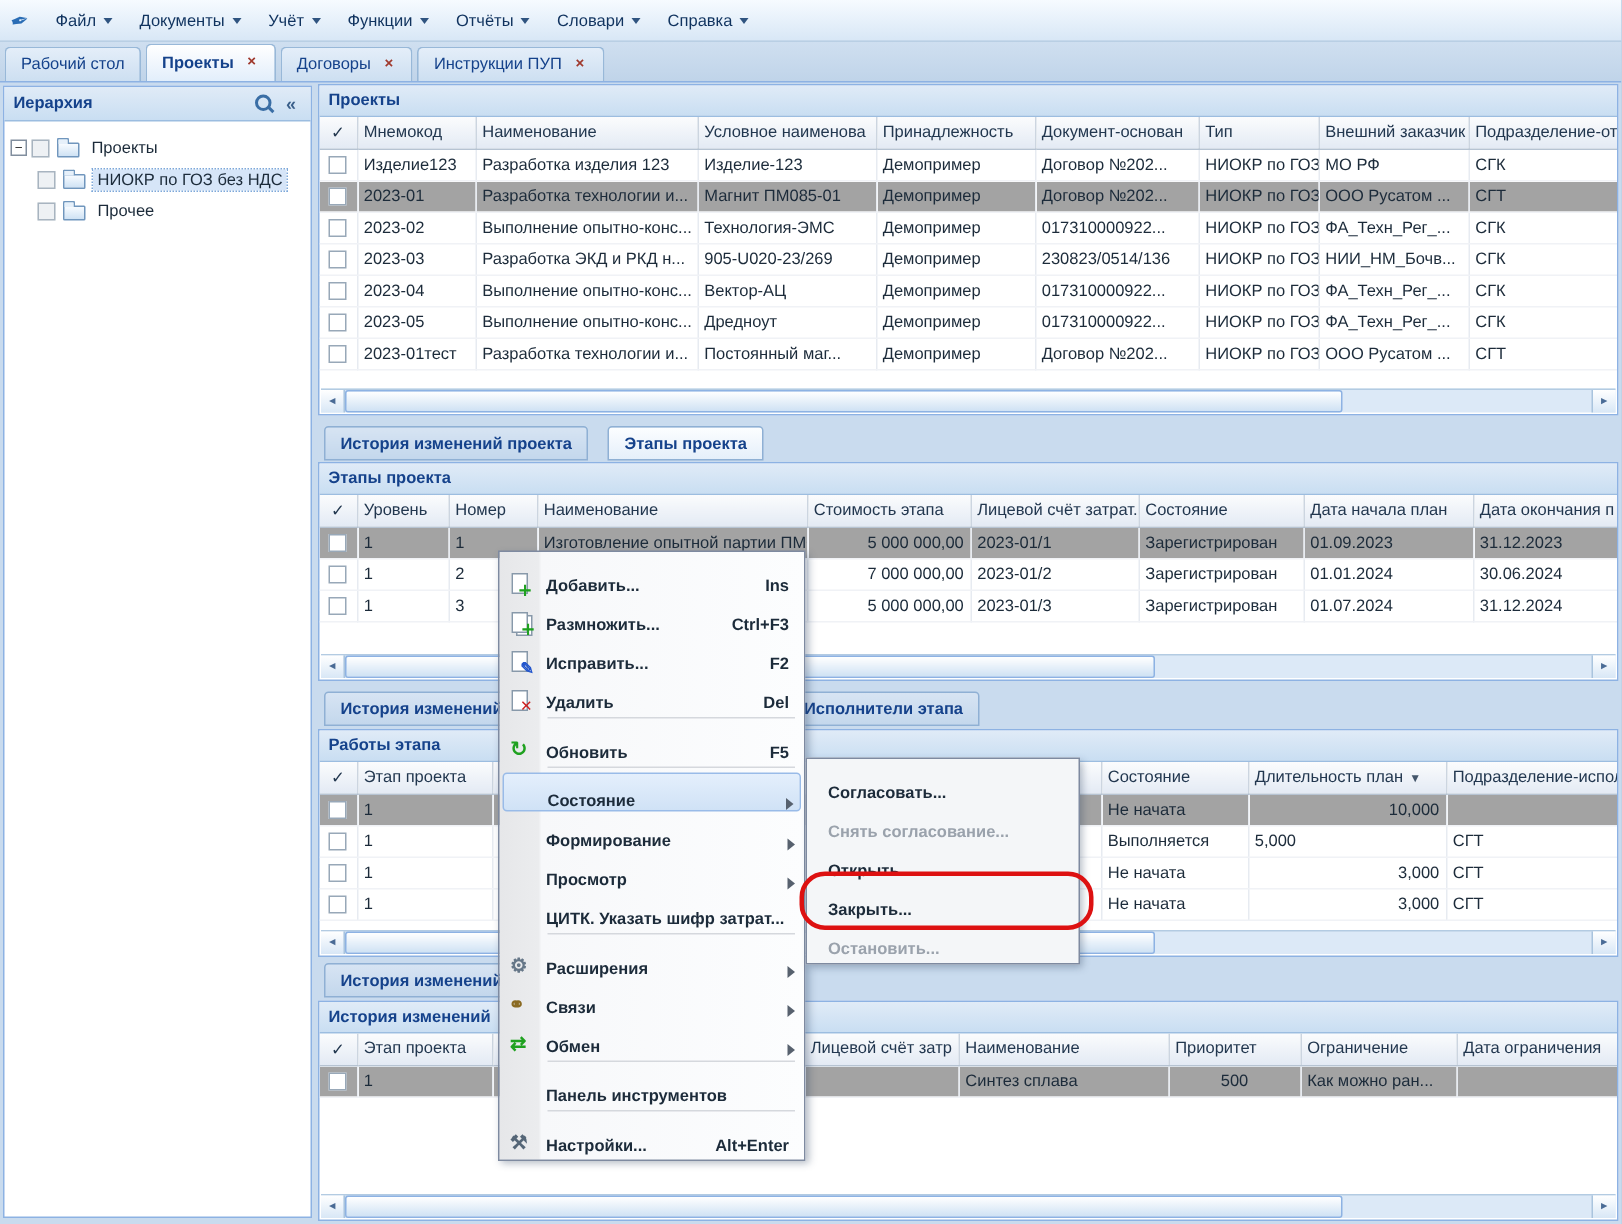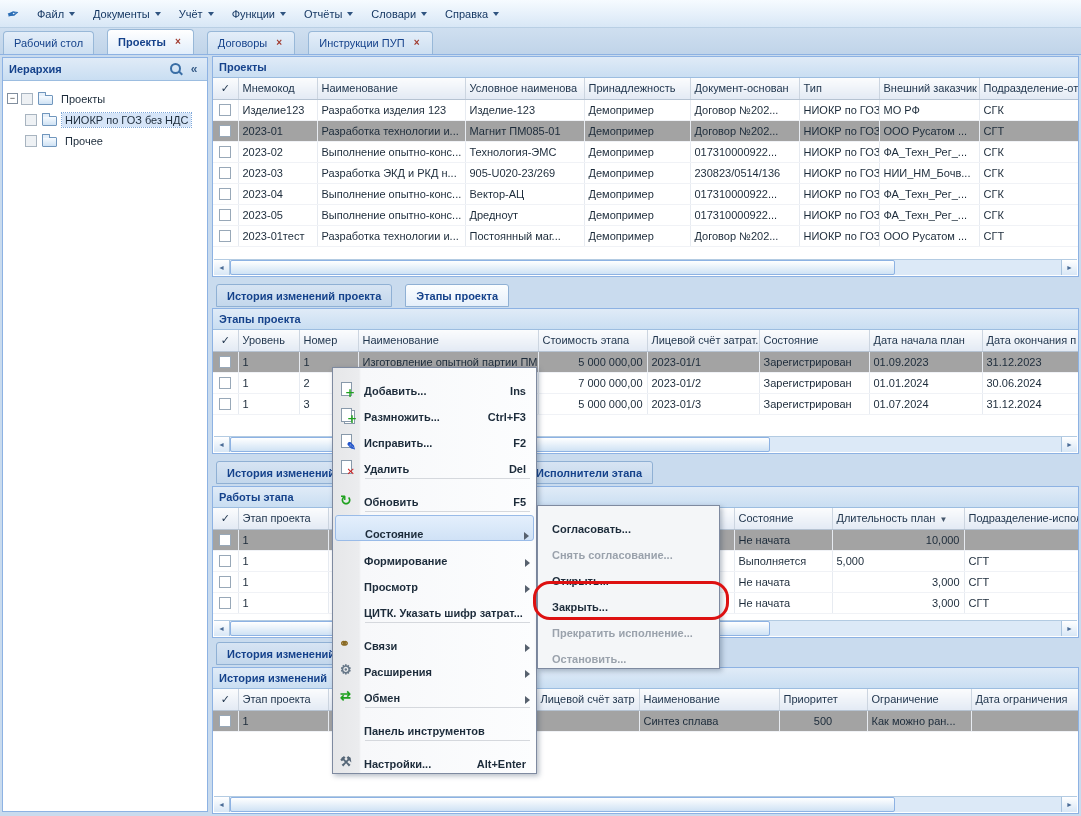--- a/index.html
+++ b/index.html
@@ -6,21 +6,21 @@
   .app{position:relative;width:1081px;height:816px;background:#c9dbee;font-family:"Liberation Sans",sans-serif;font-size:11px;color:#1c2b3a;overflow:hidden;}
 
   
   .menubar{position:absolute;left:0;top:0;width:100%;height:28px;background:linear-gradient(#f6fbff,#d8e7f6);border-bottom:1px solid #b9cfe4;display:flex;align-items:center;padding-left:4px;box-sizing:border-box;}
   .logo{width:18px;height:18px;margin-right:6px;color:#2a6db5;font-size:15px;display:flex;align-items:center;justify-content:center;}
   .logo::before{content:"✒";transform:rotate(-15deg);}
   .menu-item-top{display:flex;align-items:center;gap:5px;padding:3px 9px;color:#10335f;cursor:default;}
   .caret{width:0;height:0;border-left:3px solid transparent;border-right:3px solid transparent;border-top:4px solid #2f5480;}
 
   
-  .doctabs{position:absolute;left:0;top:28px;width:100%;height:27px;background:linear-gradient(#cfdff0,#c0d4e9);border-bottom:1px solid #8db2e3;display:flex;align-items:flex-end;padding-left:3px;gap:13px;box-sizing:border-box;}
+  .doctabs{position:absolute;left:0;top:28px;width:100%;height:27px;background:linear-gradient(#cfdff0,#c0d4e9);border-bottom:1px solid #8db2e3;display:flex;align-items:flex-end;padding-left:3px;gap:3px;box-sizing:border-box;}
   .dtab{height:22px;display:flex;align-items:center;gap:7px;padding:0 10px;border:1px solid #98b8d8;border-bottom:none;border-radius:4px 4px 0 0;background:linear-gradient(#e4eef9,#cddff1);color:#15428b;white-space:nowrap;}
   .dtab.active{background:linear-gradient(#ffffff,#e2eefb);font-weight:bold;height:24px;}
   .tab-x{width:10px;height:10px;display:flex;align-items:center;justify-content:center;color:#a03a2e;font-weight:bold;font-size:10px;line-height:1;}
   .tab-x::before{content:"×";}
 
   
   .sidebar{position:absolute;left:2px;top:57px;width:206px;height:755px;background:#fff;border:1px solid #8db2e3;box-sizing:border-box;}
   .sidebar-header{height:22px;background:linear-gradient(#e0ebf7,#c9def2);border-bottom:1px solid #9cbde0;display:flex;align-items:center;padding:0 4px 0 6px;color:#15428b;font-weight:bold;}
   .sidebar-header .sp{flex:1;}
   .hdr-btn{width:18px;height:16px;display:flex;align-items:center;justify-content:center;color:#3a5f8a;font-weight:bold;font-size:12px;}
@@ -557,30 +557,30 @@
         <span class="micon "></span>
         <span class="lbl">Просмотр</span>
         <span class="sub-arrow"></span>
       </div>
       <div class="menu-item">
         <span class="micon "></span>
         <span class="lbl">ЦИТК. Указать шифр затрат...</span>
       </div>
       <div class="menu-sep"></div>
       <div class="menu-item">
+        <span class="micon extensions-icon"></span>
+        <span class="lbl">Расширения</span>
+        <span class="sub-arrow"></span>
+      </div>
+      <div class="menu-item">
         <span class="micon links-icon"></span>
         <span class="lbl">Связи</span>
         <span class="sub-arrow"></span>
       </div>
       <div class="menu-item">
-        <span class="micon extensions-icon"></span>
-        <span class="lbl">Расширения</span>
-        <span class="sub-arrow"></span>
-      </div>
-      <div class="menu-item">
         <span class="micon exchange-icon"></span>
         <span class="lbl">Обмен</span>
         <span class="sub-arrow"></span>
       </div>
       <div class="menu-sep"></div>
       <div class="menu-item">
         <span class="micon "></span>
         <span class="lbl">Панель инструментов</span>
       </div>
       <div class="menu-sep"></div>
@@ -597,22 +597,19 @@
       <div class="menu-item dis">
         <span class="lbl">Снять согласование...</span>
       </div>
       <div class="menu-item">
         <span class="lbl">Открыть...</span>
       </div>
       <div class="menu-item">
         <span class="lbl">Закрыть...</span>
       </div>
       <div class="menu-item dis">
-        <span class="lbl">Прекратить исполнение...</span>
-      </div>
-      <div class="menu-item dis">
         <span class="lbl">Остановить...</span>
       </div>
     </div>
 
   <div class="annotation-oval"></div>
 
 </div>
 
 </body></html>

